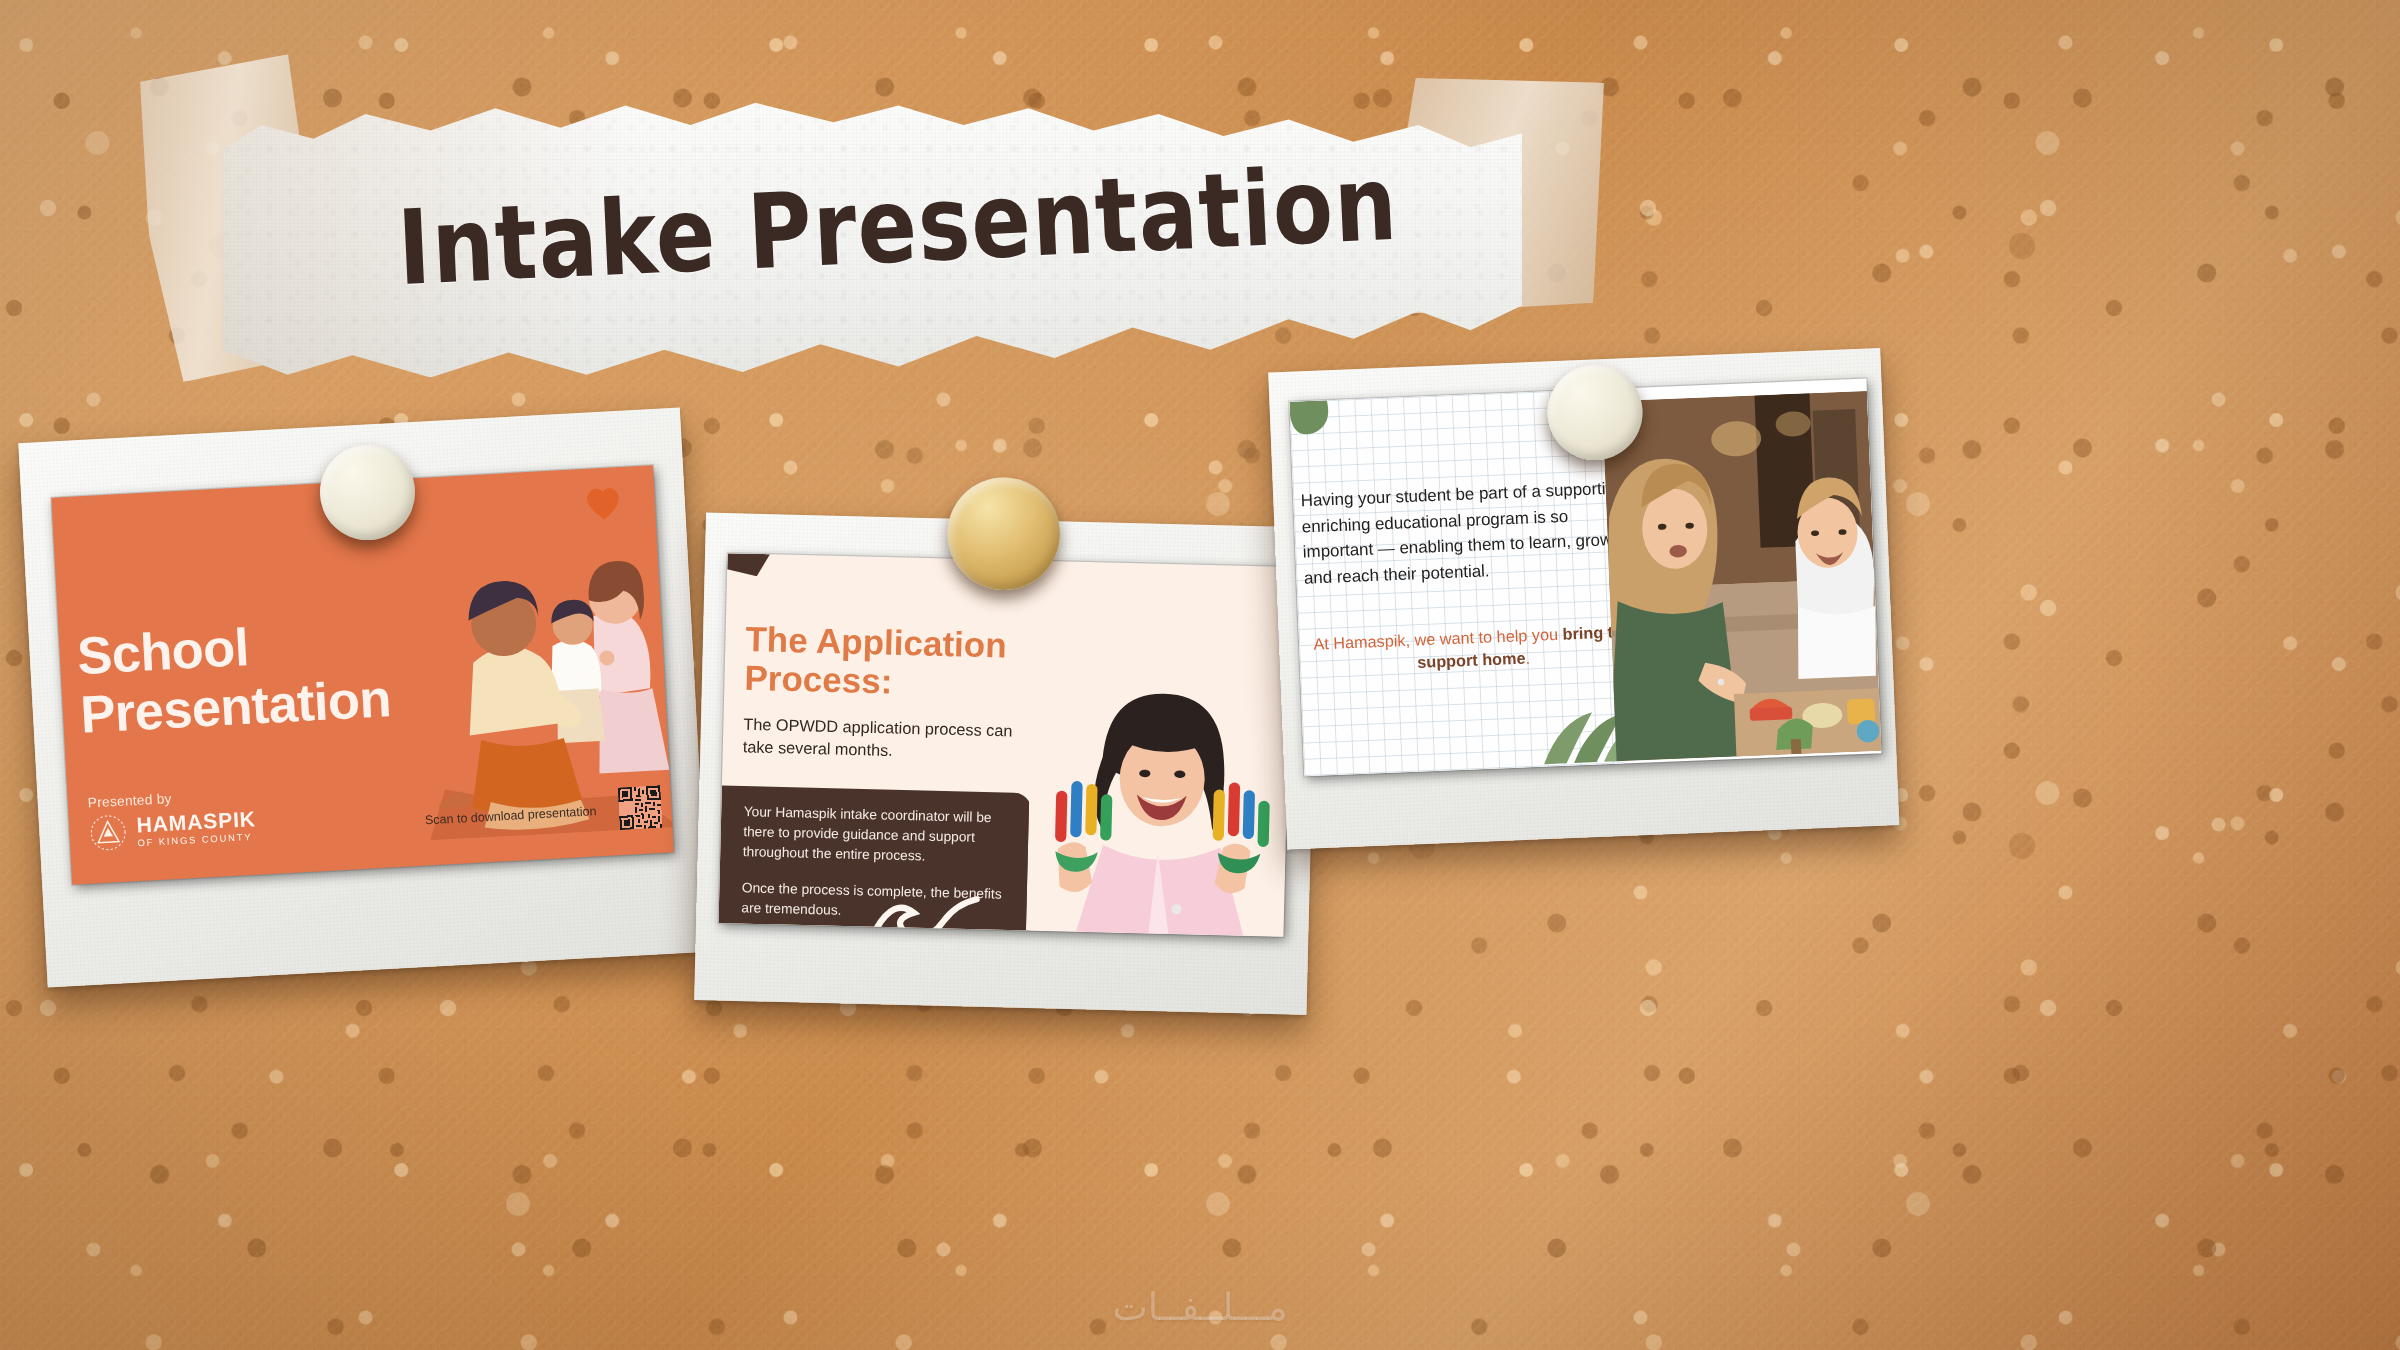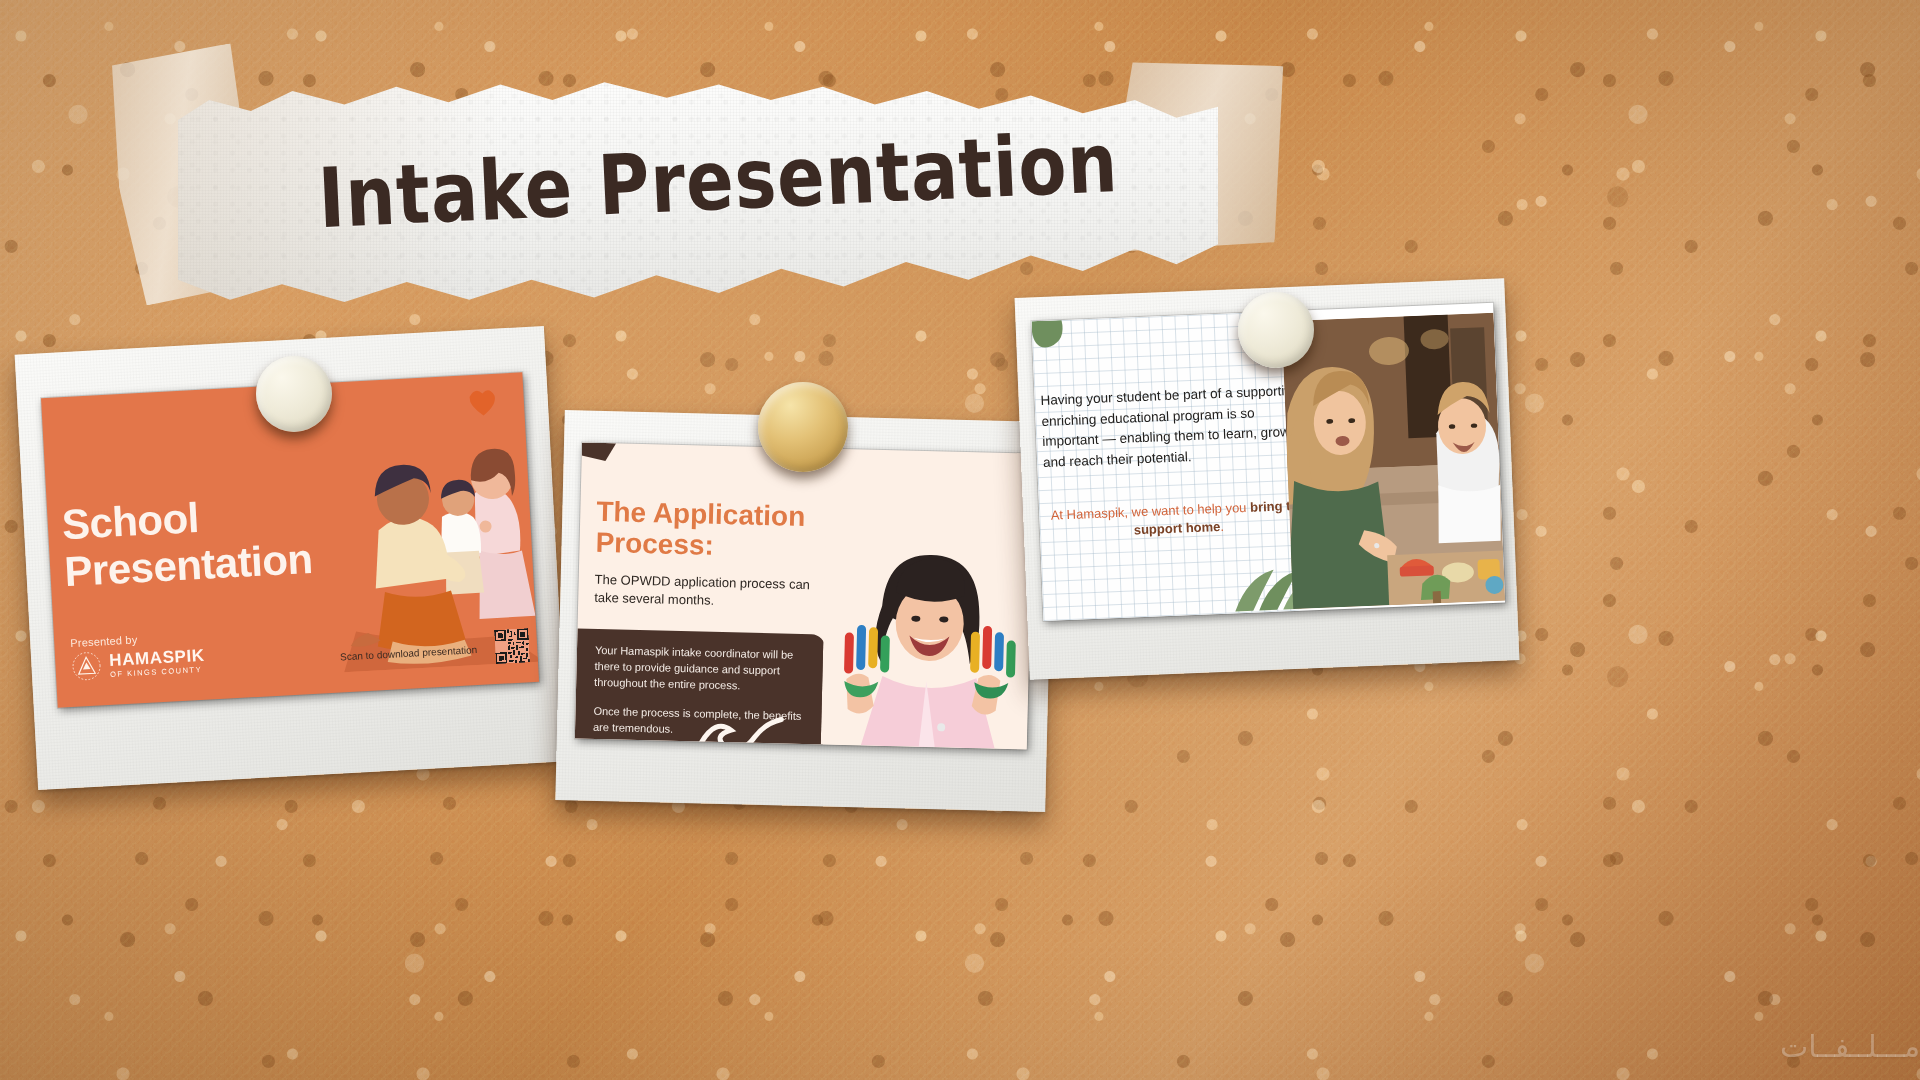--- a/index.html
+++ b/index.html
@@ -247,21 +247,21 @@
   }
   #s3-cta b{ color:#7a4226; }
   #s3-photo{
     position:absolute; right:0; top:10px; width:212px; height:288px;
     overflow:hidden;
   }
 
   
   #watermark{
     position:absolute; left:0; right:0; bottom:16px;
-    font-size:30px; letter-spacing:2px;
+    text-align:center; font-size:30px; letter-spacing:2px;
     color:rgba(255,255,255,.30);
     font-family:"DejaVu Sans", sans-serif;
     text-shadow:0 1px 2px rgba(120,70,25,.18);
     direction:rtl;
   }
 </style>
 </head>
 <body>
 
 <div id="corkboard"></div>

